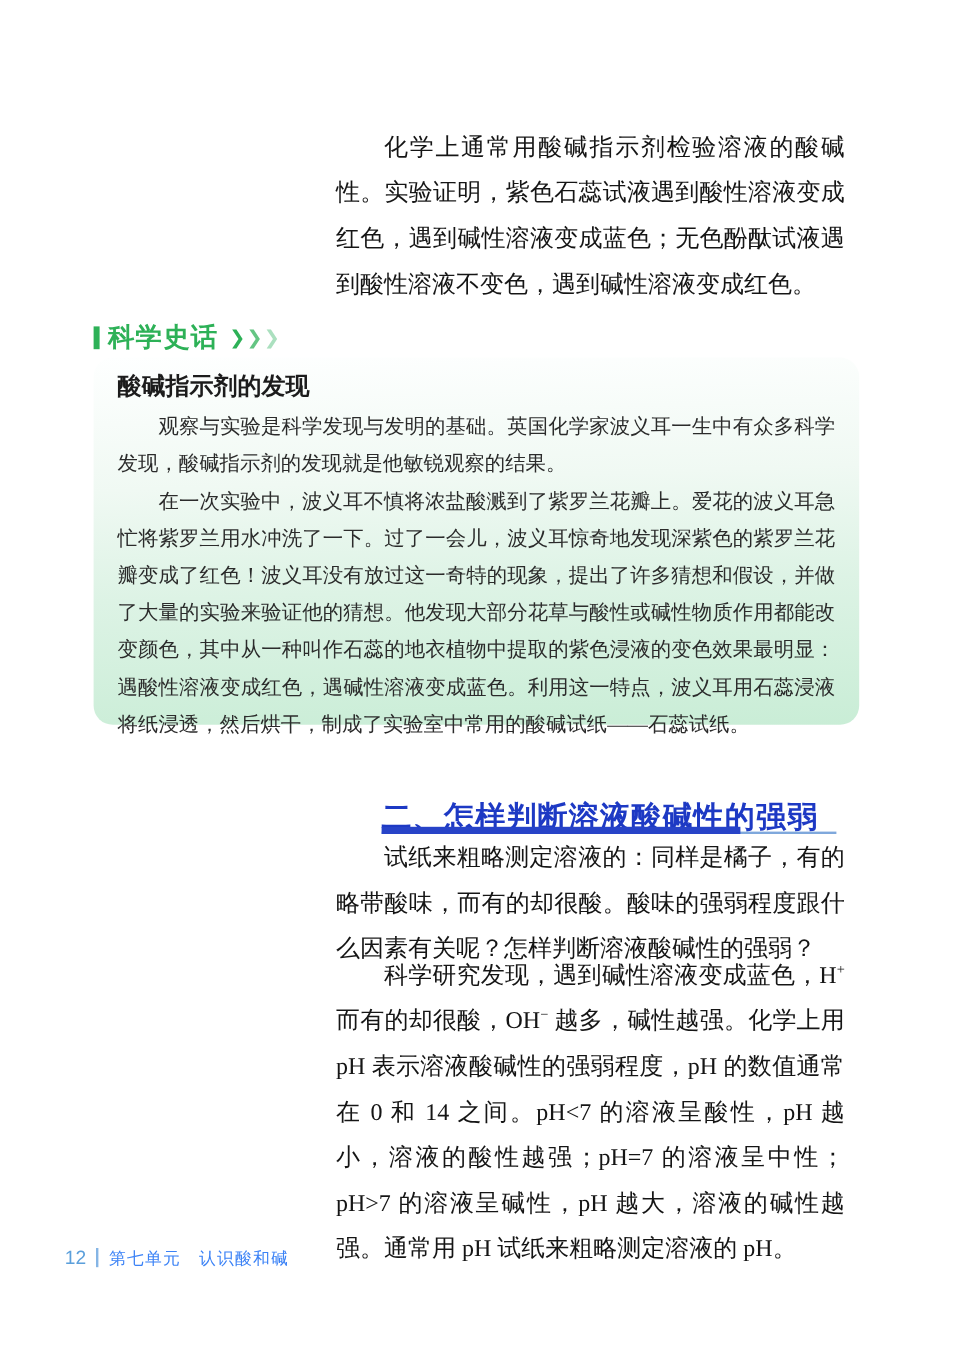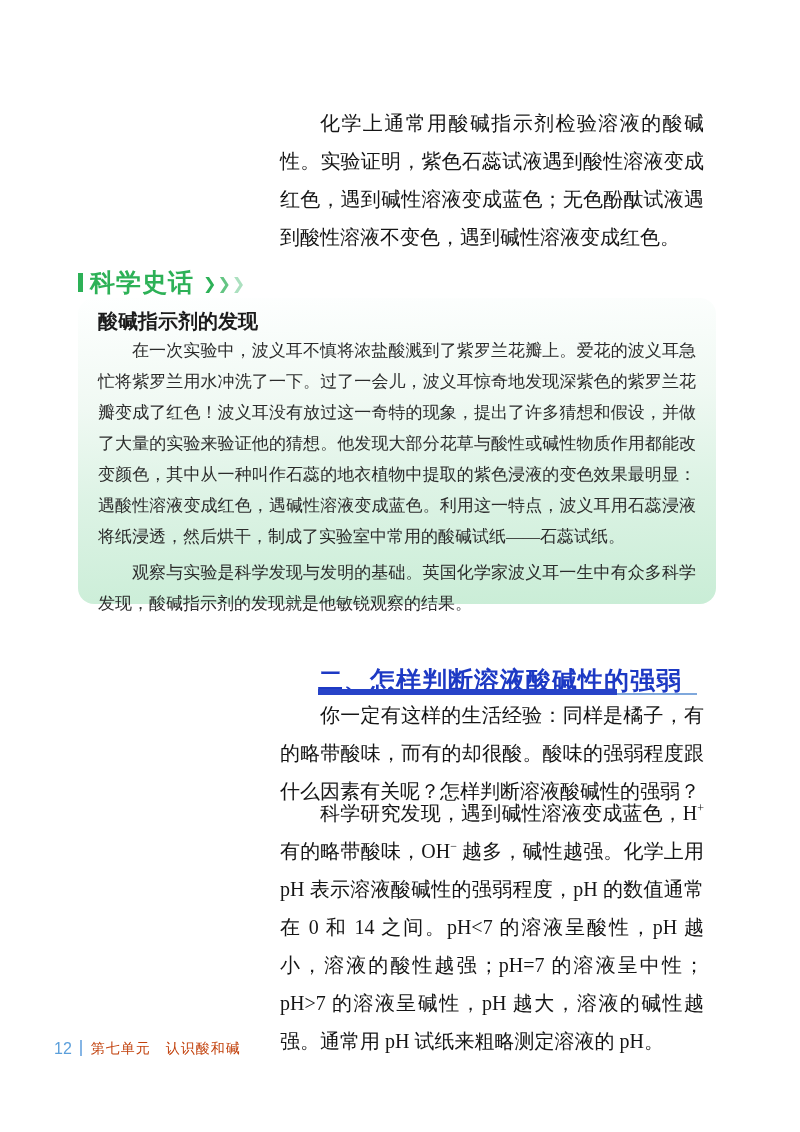--- a/index.html
+++ b/index.html
@@ -42,21 +42,21 @@
     font-family: "Liberation Sans", "DejaVu Sans", sans-serif;
   }
   .green-bar {
     display: inline-block;
     width: 5px;
     height: 19px;
     background: #2db157;
     margin-right: 7px;
   }
   .history-tag {
-    font-size: 25px;
+    font-size: 22px;
     font-weight: bold;
     color: #2db157;
     letter-spacing: 1px;
   }
   .chevrons {
     margin-left: 9px;
     font-size: 16px;
     font-weight: bold;
     display: flex;
     gap: 1px;
@@ -146,21 +146,21 @@
   }
   .footer-divider {
     display: inline-block;
     width: 2px;
     height: 16px;
     background: #85b5e5;
     margin: 0 9px 0 8px;
   }
   .unit-title {
     font-size: 14px;
-    color: #c2410c;
+    color: #3b82f6;
     letter-spacing: 1px;
   }
 </style>
 </head>
 <body>
 
 <div class="page">
 
   <p class="body-para intro-para">化学上通常用酸碱指示剂检验溶液的酸碱性。实验证明，紫色石蕊试液遇到酸性溶液变成红色，遇到碱性溶液变成蓝色；无色酚酞试液遇到酸性溶液不变色，遇到碱性溶液变成红色。</p>
 
@@ -169,33 +169,33 @@
     <span class="history-tag">科学史话</span>
     <span class="chevrons">
       <span class="c1">❯</span>
       <span class="c2">❯</span>
       <span class="c3">❯</span>
     </span>
   </div>
 
   <div class="story-box">
     <h3 class="story-title">酸碱指示剂的发现</h3>
+    <p class="story-para first">观察与实验是科学发现与发明的基础。英国化学家波义耳一生中有众多科学发现，酸碱指示剂的发现就是他敏锐观察的结果。</p>
     <p class="story-para">在一次实验中，波义耳不慎将浓盐酸溅到了紫罗兰花瓣上。爱花的波义耳急忙将紫罗兰用水冲洗了一下。过了一会儿，波义耳惊奇地发现深紫色的紫罗兰花瓣变成了红色！波义耳没有放过这一奇特的现象，提出了许多猜想和假设，并做了大量的实验来验证他的猜想。他发现大部分花草与酸性或碱性物质作用都能改变颜色，其中从一种叫作石蕊的地衣植物中提取的紫色浸液的变色效果最明显：遇酸性溶液变成红色，遇碱性溶液变成蓝色。利用这一特点，波义耳用石蕊浸液将纸浸透，然后烘干，制成了实验室中常用的酸碱试纸——石蕊试纸。</p>
-    <p class="story-para first">观察与实验是科学发现与发明的基础。英国化学家波义耳一生中有众多科学发现，酸碱指示剂的发现就是他敏锐观察的结果。</p>
   </div>
 
   <h2 class="section-heading">二、怎样判断溶液酸碱性的强弱</h2>
   <div class="heading-underline">
     <span class="thin"></span>
     <span class="thick"></span>
   </div>
 
-  <p class="body-para para1">你一定有这样的生活经验：同样是橘子，有的略带酸味，而有的却很酸。酸味的强弱程度跟什么因素有关呢？怎样判断溶液酸碱性的强弱？</p>
-
-  <p class="body-para para2"><span>科学研究发现，遇到碱性溶液变成蓝色，H</span><sup>+</sup><span> 有的略带酸味，OH</span><sup>−</sup><span> 越多，碱性越强。化学上用 pH 表示溶液酸碱性的强弱程度，pH 的数值通常在 0 和 14 之间。pH&lt;7 的溶液呈酸性，pH 越小，溶液的酸性越强；pH=7 的溶液呈中性；pH&gt;7 的溶液呈碱性，pH 越大，溶液的碱性越强。通常用 pH 试纸来粗略测定溶液的 pH。</span></p>
+  <p class="body-para para1">试纸来粗略测定溶液的：同样是橘子，有的略带酸味，而有的却很酸。酸味的强弱程度跟什么因素有关呢？怎样判断溶液酸碱性的强弱？</p>
+
+  <p class="body-para para2"><span>科学研究发现，遇到碱性溶液变成蓝色，H</span><sup>+</sup><span> 而有的却很酸，OH</span><sup>−</sup><span> 越多，碱性越强。化学上用 pH 表示溶液酸碱性的强弱程度，pH 的数值通常在 0 和 14 之间。pH&lt;7 的溶液呈酸性，pH 越小，溶液的酸性越强；pH=7 的溶液呈中性；pH&gt;7 的溶液呈碱性，pH 越大，溶液的碱性越强。通常用 pH 试纸来粗略测定溶液的 pH。</span></p>
 
   <div class="footer">
     <span class="page-number">12</span>
     <span class="footer-divider"></span>
     <span class="unit-title">第七单元　认识酸和碱</span>
   </div>
 
 </div>
 
 </body></html>

